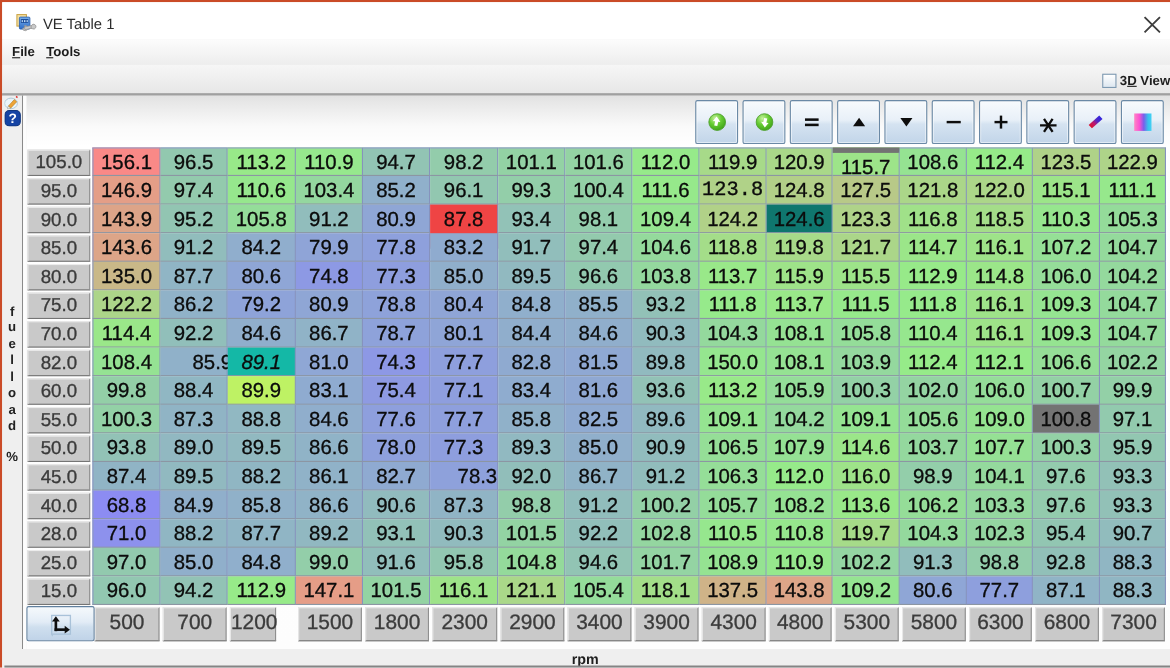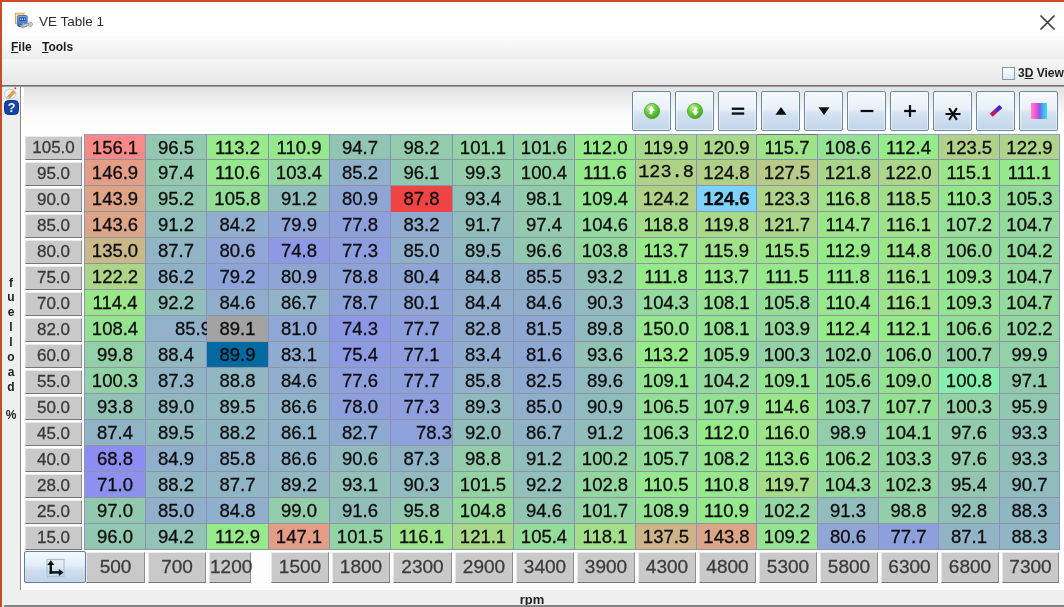--- a/index.html
+++ b/index.html
@@ -223,21 +223,21 @@
 <div class="c" style="left:146px;top:134px;width:61px;height:26px;background:#92c8af;border-top:1px solid #949ec8;">96.5</div>
 <div class="c" style="left:207px;top:134px;width:62px;height:26px;background:#98e989;border-top:1px solid #949ec8;">113.2</div>
 <div class="c" style="left:269px;top:134px;width:61px;height:26px;background:#96e88d;border-top:1px solid #949ec8;">110.9</div>
 <div class="c" style="left:330px;top:134px;width:61px;height:26px;background:#92c4b4;border-top:1px solid #949ec8;">94.7</div>
 <div class="c" style="left:391px;top:134px;width:62px;height:26px;background:#93ccab;border-top:1px solid #949ec8;">98.2</div>
 <div class="c" style="left:453px;top:134px;width:61px;height:26px;background:#93d2a4;border-top:1px solid #949ec8;">101.1</div>
 <div class="c" style="left:514px;top:134px;width:61px;height:26px;background:#94d3a3;border-top:1px solid #949ec8;">101.6</div>
 <div class="c" style="left:575px;top:134px;width:61px;height:26px;background:#96ea8a;border-top:1px solid #949ec8;">112.0</div>
 <div class="c" style="left:636px;top:134px;width:61px;height:26px;background:#a7da89;border-top:1px solid #949ec8;">119.9</div>
 <div class="c" style="left:697px;top:134px;width:60px;height:26px;background:#a9d889;border-top:1px solid #949ec8;">120.9</div>
-<div class="c" style="left:757px;top:134px;width:61px;height:26px;background:#9de489;border-top:1px solid #737373;">115.7</div>
+<div class="c" style="left:757px;top:134px;width:61px;height:26px;background:#9de489;border-top:5px solid #737373;">115.7</div>
 <div class="c" style="left:818px;top:134px;width:61px;height:26px;background:#95e392;border-top:1px solid #949ec8;">108.6</div>
 <div class="c" style="left:879px;top:134px;width:60px;height:26px;background:#96eb89;border-top:1px solid #949ec8;">112.4</div>
 <div class="c" style="left:939px;top:134px;width:61px;height:26px;background:#afd288;border-top:1px solid #949ec8;">123.5</div>
 <div class="c" style="left:1000px;top:134px;width:60px;height:26px;background:#aed489;border-top:1px solid #949ec8;">122.9</div>
 <div class="c" style="left:84px;top:160px;width:62px;height:26px;background:#e49e87;border-left:1px solid #8c98c2;">146.9</div>
 <div class="c" style="left:146px;top:160px;width:61px;height:26px;background:#93caad;">97.4</div>
 <div class="c" style="left:207px;top:160px;width:62px;height:26px;background:#96e78d;">110.6</div>
 <div class="c" style="left:269px;top:160px;width:61px;height:26px;background:#94d79f;">103.4</div>
 <div class="c" style="left:330px;top:160px;width:61px;height:26px;background:#90b0cb;">85.2</div>
 <div class="c" style="left:391px;top:160px;width:62px;height:26px;background:#92c7b0;">96.1</div>
@@ -254,21 +254,21 @@
 <div class="c" style="left:84px;top:186px;width:62px;height:26px;background:#dda488;border-left:1px solid #8c98c2;">143.9</div>
 <div class="c" style="left:146px;top:186px;width:61px;height:26px;background:#92c5b2;">95.2</div>
 <div class="c" style="left:207px;top:186px;width:62px;height:26px;background:#94dd99;">105.8</div>
 <div class="c" style="left:269px;top:186px;width:61px;height:26px;background:#91bdbc;">91.2</div>
 <div class="c" style="left:330px;top:186px;width:61px;height:26px;background:#8fa6d5;">80.9</div>
 <div class="c" style="left:391px;top:186px;width:62px;height:40px;background:#ef4444;">87.8</div>
 <div class="c" style="left:453px;top:186px;width:61px;height:26px;background:#92c2b7;">93.4</div>
 <div class="c" style="left:514px;top:186px;width:61px;height:26px;background:#93ccac;">98.1</div>
 <div class="c" style="left:575px;top:186px;width:61px;height:26px;background:#95e490;">109.4</div>
 <div class="c" style="left:636px;top:186px;width:61px;height:26px;background:#b1d188;">124.2</div>
-<div class="c" style="left:697px;top:186px;width:60px;height:26px;background:#7dd3fc;font-weight:bold;">124.6</div>
+<div class="c" style="left:697px;top:186px;width:60px;height:26px;background:#0f766e;">124.6</div>
 <div class="c" style="left:757px;top:186px;width:61px;height:26px;background:#afd389;">123.3</div>
 <div class="c" style="left:818px;top:186px;width:61px;height:26px;background:#a0e189;">116.8</div>
 <div class="c" style="left:879px;top:186px;width:60px;height:26px;background:#a4dd89;">118.5</div>
 <div class="c" style="left:939px;top:186px;width:61px;height:26px;background:#96e68e;">110.3</div>
 <div class="c" style="left:1000px;top:186px;width:60px;height:26px;background:#94db9a;">105.3</div>
 <div class="c" style="left:84px;top:212px;width:62px;height:26px;background:#dda588;border-left:1px solid #8c98c2;">143.6</div>
 <div class="c" style="left:146px;top:212px;width:61px;height:26px;background:#91bdbc;">91.2</div>
 <div class="c" style="left:207px;top:212px;width:62px;height:26px;background:#90aecd;">84.2</div>
 <div class="c" style="left:269px;top:212px;width:61px;height:26px;background:#8fa4d7;">79.9</div>
 <div class="c" style="left:330px;top:212px;width:61px;height:26px;background:#8ea0dc;">77.8</div>
@@ -326,37 +326,37 @@
 <div class="c" style="left:575px;top:290px;width:61px;height:26px;background:#91bbbe;">90.3</div>
 <div class="c" style="left:636px;top:290px;width:61px;height:26px;background:#94d99d;">104.3</div>
 <div class="c" style="left:697px;top:290px;width:60px;height:26px;background:#95e293;">108.1</div>
 <div class="c" style="left:757px;top:290px;width:61px;height:26px;background:#94dd99;">105.8</div>
 <div class="c" style="left:818px;top:290px;width:61px;height:26px;background:#96e78e;">110.4</div>
 <div class="c" style="left:879px;top:290px;width:60px;height:26px;background:#9ee389;">116.1</div>
 <div class="c" style="left:939px;top:290px;width:61px;height:26px;background:#95e491;">109.3</div>
 <div class="c" style="left:1000px;top:290px;width:60px;height:26px;background:#94da9c;">104.7</div>
 <div class="c" style="left:84px;top:316px;width:62px;height:26px;background:#95e293;border-left:1px solid #8c98c2;">108.4</div>
 <div class="c" style="left:146px;top:316px;width:61px;height:26px;background:#90b1c9;padding-left:29px;">85.9</div>
-<div class="c" style="left:207px;top:316px;width:62px;height:26px;background:#a3a3a3;">89.1</div>
+<div class="c" style="left:207px;top:316px;width:62px;height:26px;background:#14b8a6;font-style:italic;">89.1</div>
 <div class="c" style="left:269px;top:316px;width:61px;height:26px;background:#8fa7d5;">81.0</div>
 <div class="c" style="left:330px;top:316px;width:61px;height:26px;background:#8d98e5;">74.3</div>
 <div class="c" style="left:391px;top:316px;width:62px;height:26px;background:#8e9fdd;">77.7</div>
 <div class="c" style="left:453px;top:316px;width:61px;height:26px;background:#8faad0;">82.8</div>
 <div class="c" style="left:514px;top:316px;width:61px;height:26px;background:#8fa8d3;">81.5</div>
 <div class="c" style="left:575px;top:316px;width:61px;height:26px;background:#91babf;">89.8</div>
 <div class="c" style="left:636px;top:316px;width:61px;height:26px;background:#95e68f;">150.0</div>
 <div class="c" style="left:697px;top:316px;width:60px;height:26px;background:#95e293;">108.1</div>
 <div class="c" style="left:757px;top:316px;width:61px;height:26px;background:#94d89e;">103.9</div>
 <div class="c" style="left:818px;top:316px;width:61px;height:26px;background:#96eb89;">112.4</div>
 <div class="c" style="left:879px;top:316px;width:60px;height:26px;background:#96ea8a;">112.1</div>
 <div class="c" style="left:939px;top:316px;width:61px;height:26px;background:#95de97;">106.6</div>
 <div class="c" style="left:1000px;top:316px;width:60px;height:26px;background:#94d5a2;">102.2</div>
 <div class="c" style="left:84px;top:342px;width:62px;height:26px;background:#93cfa7;border-left:1px solid #8c98c2;">99.8</div>
 <div class="c" style="left:146px;top:342px;width:61px;height:26px;background:#90b7c3;">88.4</div>
-<div class="c" style="left:207px;top:342px;width:62px;height:26px;background:#0369a1;">89.9</div>
+<div class="c" style="left:207px;top:342px;width:62px;height:26px;background:#bef264;">89.9</div>
 <div class="c" style="left:269px;top:342px;width:61px;height:26px;background:#8fabd0;">83.1</div>
 <div class="c" style="left:330px;top:342px;width:61px;height:26px;background:#8e9ae2;">75.4</div>
 <div class="c" style="left:391px;top:342px;width:62px;height:26px;background:#8e9ede;">77.1</div>
 <div class="c" style="left:453px;top:342px;width:61px;height:26px;background:#8faccf;">83.4</div>
 <div class="c" style="left:514px;top:342px;width:61px;height:26px;background:#8fa8d3;">81.6</div>
 <div class="c" style="left:575px;top:342px;width:61px;height:26px;background:#92c2b6;">93.6</div>
 <div class="c" style="left:636px;top:342px;width:61px;height:26px;background:#98e989;">113.2</div>
 <div class="c" style="left:697px;top:342px;width:60px;height:26px;background:#94dd99;">105.9</div>
 <div class="c" style="left:757px;top:342px;width:61px;height:26px;background:#93d1a6;">100.3</div>
 <div class="c" style="left:818px;top:342px;width:61px;height:26px;background:#94d4a2;">102.0</div>
@@ -370,21 +370,21 @@
 <div class="c" style="left:330px;top:368px;width:61px;height:26px;background:#8e9fdd;">77.6</div>
 <div class="c" style="left:391px;top:368px;width:62px;height:26px;background:#8e9fdd;">77.7</div>
 <div class="c" style="left:453px;top:368px;width:61px;height:26px;background:#90b1c9;">85.8</div>
 <div class="c" style="left:514px;top:368px;width:61px;height:26px;background:#8faad1;">82.5</div>
 <div class="c" style="left:575px;top:368px;width:61px;height:26px;background:#91b9c0;">89.6</div>
 <div class="c" style="left:636px;top:368px;width:61px;height:26px;background:#95e491;">109.1</div>
 <div class="c" style="left:697px;top:368px;width:60px;height:26px;background:#94d99d;">104.2</div>
 <div class="c" style="left:757px;top:368px;width:61px;height:26px;background:#95e491;">109.1</div>
 <div class="c" style="left:818px;top:368px;width:61px;height:26px;background:#94dc99;">105.6</div>
 <div class="c" style="left:879px;top:368px;width:60px;height:26px;background:#95e391;">109.0</div>
-<div class="c" style="left:939px;top:368px;width:61px;height:26px;background:#86efac;">100.8</div>
+<div class="c" style="left:939px;top:368px;width:61px;height:26px;background:#737373;">100.8</div>
 <div class="c" style="left:1000px;top:368px;width:60px;height:26px;background:#92caae;">97.1</div>
 <div class="c" style="left:84px;top:394px;width:62px;height:26px;background:#92c2b6;border-left:1px solid #8c98c2;">93.8</div>
 <div class="c" style="left:146px;top:394px;width:61px;height:26px;background:#91b8c1;">89.0</div>
 <div class="c" style="left:207px;top:394px;width:62px;height:26px;background:#91b9c0;">89.5</div>
 <div class="c" style="left:269px;top:394px;width:61px;height:26px;background:#90b3c7;">86.6</div>
 <div class="c" style="left:330px;top:394px;width:61px;height:26px;background:#8ea0dc;">78.0</div>
 <div class="c" style="left:391px;top:394px;width:62px;height:26px;background:#8e9ede;">77.3</div>
 <div class="c" style="left:453px;top:394px;width:61px;height:26px;background:#91b9c1;">89.3</div>
 <div class="c" style="left:514px;top:394px;width:61px;height:26px;background:#90afcb;">85.0</div>
 <div class="c" style="left:575px;top:394px;width:61px;height:26px;background:#91bcbd;">90.9</div>

